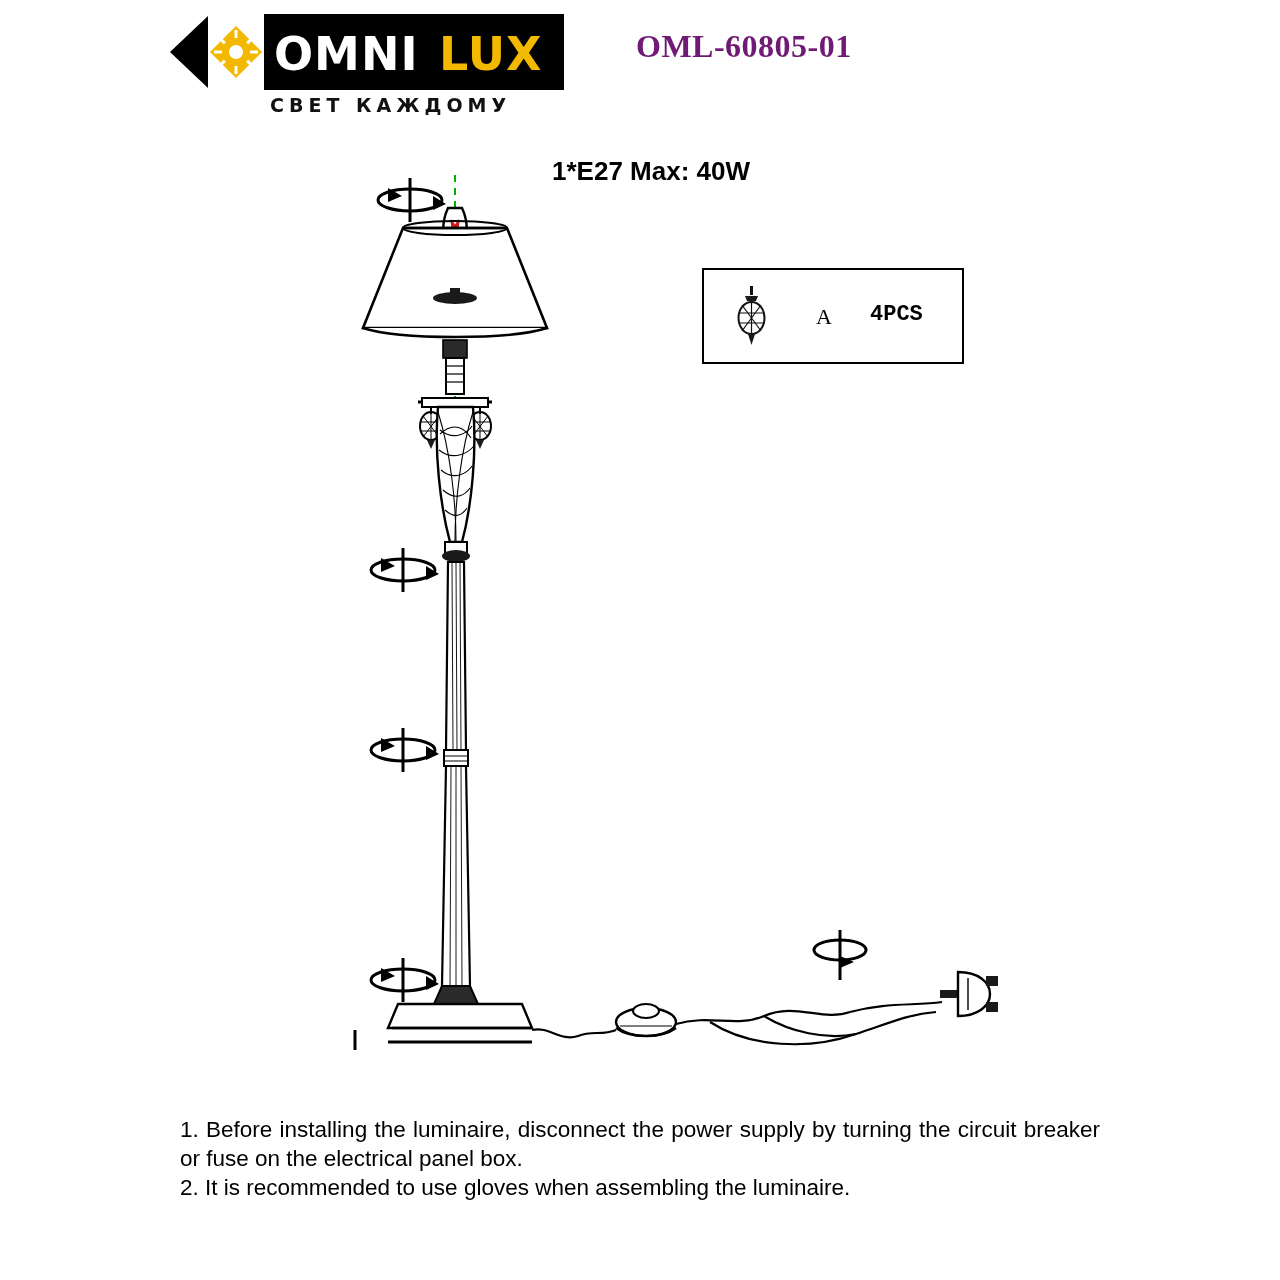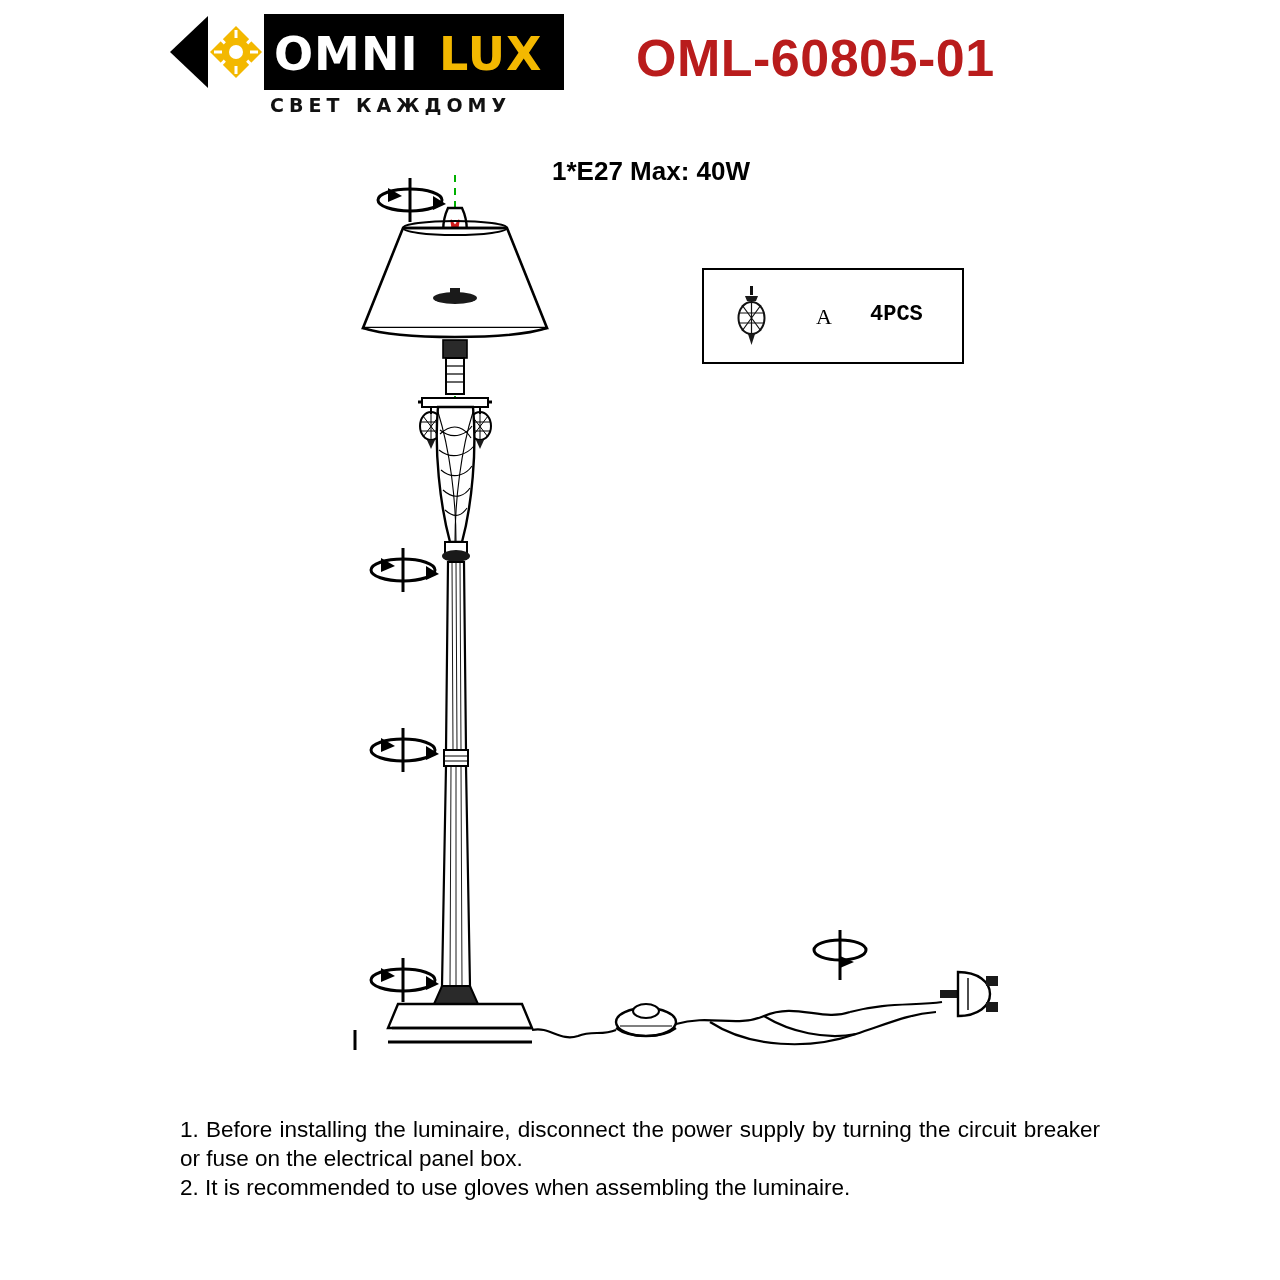--- a/index.html
+++ b/index.html
@@ -61,24 +61,25 @@
     left: 102px; top: 80px;
     font-size: 19px;
     font-weight: bold;
     letter-spacing: 5px;
     color: #111;
     font-family: "DejaVu Sans", sans-serif;
   }
   .model-code {
     position: absolute;
     left: 636px; top: 28px;
-    font-size: 52px;
+    font-size: 32px;
     font-weight: bold;
     letter-spacing: 0.5px;
-    color: #b91c1c;
+    color: #701a75;
+    font-family: Liberation Serif, serif;
   }
 
   
   .lamp-spec {
     position: absolute;
     left: 552px; top: 156px;
     font-size: 26px;
     font-weight: bold;
   }
 

